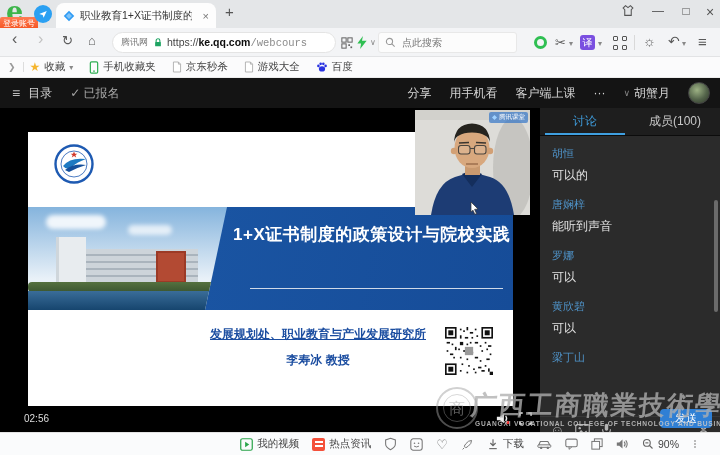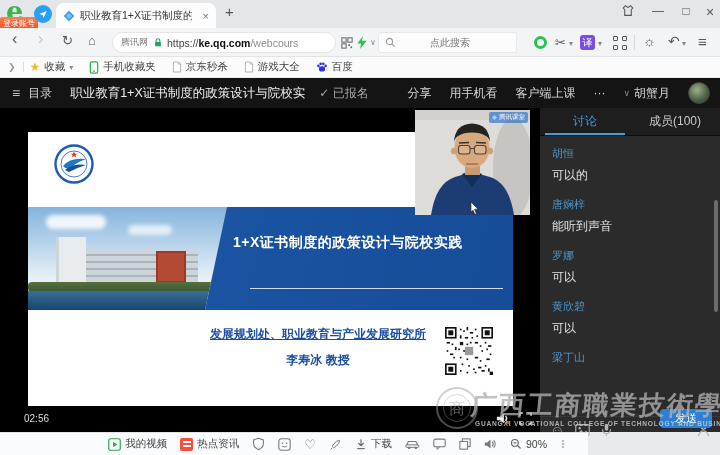--- a/index.html
+++ b/index.html
@@ -18,24 +18,24 @@
   .winctl{position:absolute;top:4px;font-size:12px;color:#555;width:20px;text-align:center;}
 
   
   #toolbar{position:absolute;left:0;top:28px;width:720px;height:29px;background:#f3f4f6;border-bottom:1px solid #e2e3e5;}
   .navbtn{position:absolute;top:5px;font-size:13px;color:#5c5c5c;}
   .urlbar{position:absolute;left:112px;top:4px;width:224px;height:21px;background:#fff;border:1px solid #e4e4e4;border-radius:11px;display:flex;align-items:center;padding:0 8px;overflow:hidden;}
   .site-chip{font-size:9px;color:#777;white-space:nowrap;margin-right:5px;}
   .urltext{font-size:10.5px;white-space:nowrap;}
   .u-proto{color:#454545;margin-top:48px;}
   .u-host{color:#0d0d0d;font-weight:bold;}
-  .u-path{color:#8b8b8b;}
+  .u-path{color:#8b8b8b;font-family:Liberation Mono, monospace;}
   .toolic{position:absolute;top:7px;color:#5a5a5a;font-size:13px;}
   .searchbox{position:absolute;left:378px;top:4px;width:139px;height:21px;background:#fcfcfc;border:1px solid #e8e8e8;border-radius:3px;display:flex;align-items:center;padding:0 6px;}
-  .searchbox input{border:none;outline:none;background:transparent;font-size:10px;color:#444;width:100px;text-align:center;}
+  .searchbox input{border:none;outline:none;background:transparent;font-size:10px;color:#444;width:100px;}
   .green-ring{position:absolute;left:534px;top:8px;width:13px;height:13px;border:3px solid #2fbf52;border-radius:50%;}
   .translate-ic{position:absolute;left:580px;top:7px;width:15px;height:15px;background:#7a4fe0;color:#fff;border-radius:3px;font-size:10px;line-height:15px;text-align:center;}
   .grid-ic{position:absolute;left:613px;top:8px;width:14px;height:14px;}
   .grid-ic i{position:absolute;width:5px;height:5px;border:1.4px solid #555;border-radius:1px;}
   .tdiv{position:absolute;left:634px;top:7px;width:1px;height:15px;background:#d9d9d9;}
   .caret{font-size:8px;color:#888;}
 
   
   #bmbar{position:absolute;left:0;top:57px;width:720px;height:21px;background:#fbfbfc;border-bottom:1px solid #ececec;display:flex;align-items:center;font-size:10.5px;color:#444;}
   .bm{display:flex;align-items:center;gap:4px;margin-right:16px;white-space:nowrap;}
@@ -60,21 +60,21 @@
   #slide{position:absolute;left:28px;top:24px;width:485px;height:274px;background:#fff;}
   .slide-blue{position:absolute;left:0;top:75px;width:485px;height:103px;background:linear-gradient(100deg,#1c59a8,#164c98);}
   .photo{position:absolute;left:0;top:0;width:199px;height:103px;background:linear-gradient(#85b4dd,#e9f1f8 70%);clip-path:polygon(0 0,100% 0,calc(100% - 22px) 100%,0 100%);overflow:hidden;}
   .ph-cloud{position:absolute;left:18px;top:8px;width:60px;height:14px;background:rgba(255,255,255,.85);border-radius:10px;filter:blur(2px);}
   .ph-cloud2{position:absolute;left:100px;top:18px;width:44px;height:10px;background:rgba(255,255,255,.7);border-radius:8px;filter:blur(2px);}
   .ph-tower{position:absolute;left:28px;top:30px;width:30px;height:50px;background:#e8ecef;border-left:3px solid #cfd6db;}
   .ph-bldg{position:absolute;left:58px;top:42px;width:112px;height:40px;background:repeating-linear-gradient(180deg,#cdd4da 0 5px,#aab4bd 5px 7px);}
   .ph-red{position:absolute;left:128px;top:44px;width:30px;height:32px;background:#b34a33;border:2px solid #9c3a26;}
   .ph-trees{position:absolute;left:0;bottom:18px;width:199px;height:10px;background:linear-gradient(#55713f,#3c5630);border-radius:4px;}
   .ph-water{position:absolute;left:0;bottom:0;width:199px;height:19px;background:linear-gradient(#3a6d99,#16456e);}
-  .slide-title{position:absolute;left:205px;top:27px;width:275px;color:#fff;font-size:14px;font-weight:bold;letter-spacing:.5px;white-space:nowrap;}
+  .slide-title{position:absolute;left:205px;top:16px;width:275px;color:#fff;font-size:17px;font-weight:bold;letter-spacing:.5px;white-space:nowrap;}
   .slide-line{position:absolute;left:222px;top:81px;width:253px;height:1px;background:#cfd9e8;}
   .slide-footer{position:absolute;left:110px;top:190px;width:360px;text-align:center;color:#1b4da0;font-weight:bold;}
   .sf1{font-size:12.5px;}
   .sf2{font-size:12px;margin-top:4px;text-decoration:underline;}
   .sf3{font-size:12px;margin-top:9px;}
   .qr{position:absolute;left:417px;top:195px;width:48px;height:48px;}
   .slide-logo{position:absolute;left:26px;top:12px;width:40px;height:40px;}
 
   
   #cam{position:absolute;left:415px;top:2px;width:115px;height:105px;background:#dddcd8;z-index:3;}
@@ -101,21 +101,21 @@
   .msg{margin-bottom:13px;}
   .mname{font-size:11px;color:#4f93c9;margin-bottom:6px;}
   .mtext{font-size:12px;color:#e2e2e2;}
   .chat-tools{position:absolute;left:0;top:308px;width:180px;height:26px;border-top:1px solid #383838;display:flex;align-items:center;gap:11px;padding:0 10px;}
   .chat-tools .sp{margin-left:auto;}
   .smiley{color:#b5b5b5;font-size:14px;}
   .sendbtn{position:absolute;right:8px;bottom:4px;width:52px;height:19px;background:#2f7fd4;color:#fff;font-size:11px;display:flex;align-items:center;justify-content:center;border-radius:4px;z-index:30;}
   .cscroll{position:absolute;right:2px;top:92px;width:4px;height:112px;background:#6b6b6b;border-radius:2px;}
 
   
-  #bbar{position:absolute;left:0;top:432px;width:588px;height:23px;background:#fafbfc;border-top:1px solid #e3e3e3;display:flex;align-items:center;justify-content:flex-end;gap:13px;padding-right:24px;font-size:10.5px;color:#444;}
+  #bbar{position:absolute;left:0;top:432px;width:720px;height:23px;background:#fafbfc;border-top:1px solid #e3e3e3;display:flex;align-items:center;justify-content:flex-end;gap:13px;padding-right:24px;font-size:10.5px;color:#444;}
   .bitem{display:flex;align-items:center;gap:4px;white-space:nowrap;}
   .news-ic{width:13px;height:13px;background:#f4503a;border-radius:2px;position:relative;}
   .news-ic:before{content:"";position:absolute;left:2.5px;top:3px;width:8px;height:2px;background:#fff;box-shadow:0 4px 0 #fff;}
   .heart-g{color:#777;font-size:13px;}
   .grip{display:flex;flex-direction:column;gap:1px;margin-left:2px;}
   .grip i{width:2px;height:2px;background:#bbb;}
 </style>
 </head>
 <body>
 
@@ -242,21 +242,20 @@
           <circle cx="9.8" cy="3.8" r="1.7" fill="#2932e1"></circle>
           <circle cx="12.8" cy="6.5" r="1.7" fill="#2932e1"></circle>
         </svg>
       <span>百度</span>
     </span>
   </div>
 
   <div id="chead">
     <span class="toc-ic">≡</span>
     <span class="hitem">目录</span>
-    <span class="ctitle">职业教育1+X证书制度的政策设计与院校实</span>
     <span class="hitem enrolled"><span>✓</span> <span>已报名</span></span>
     <span class="hright">
       <span>分享</span>
       <span>用手机看</span>
       <span>客户端上课</span>
       <span>···</span>
       <span class="usr">
         <span class="caret" style="font-size:9px;">∨</span>
         <span>胡蟹月</span>
       </span>

